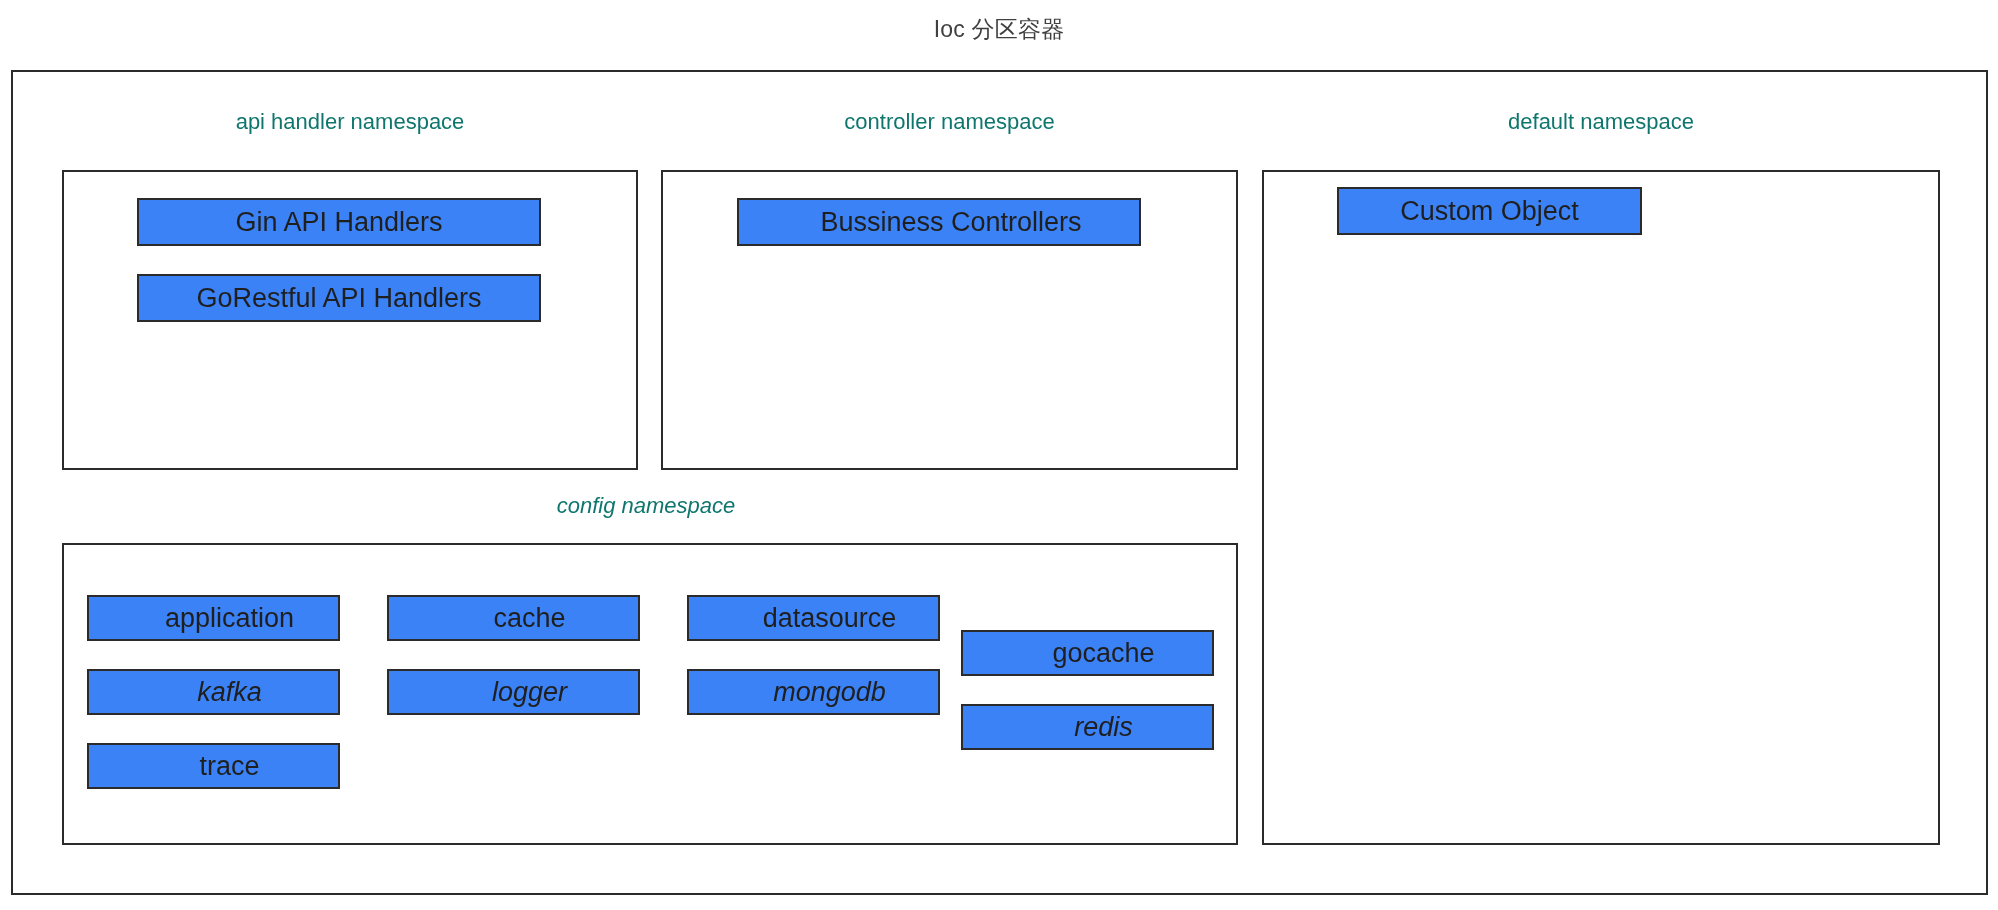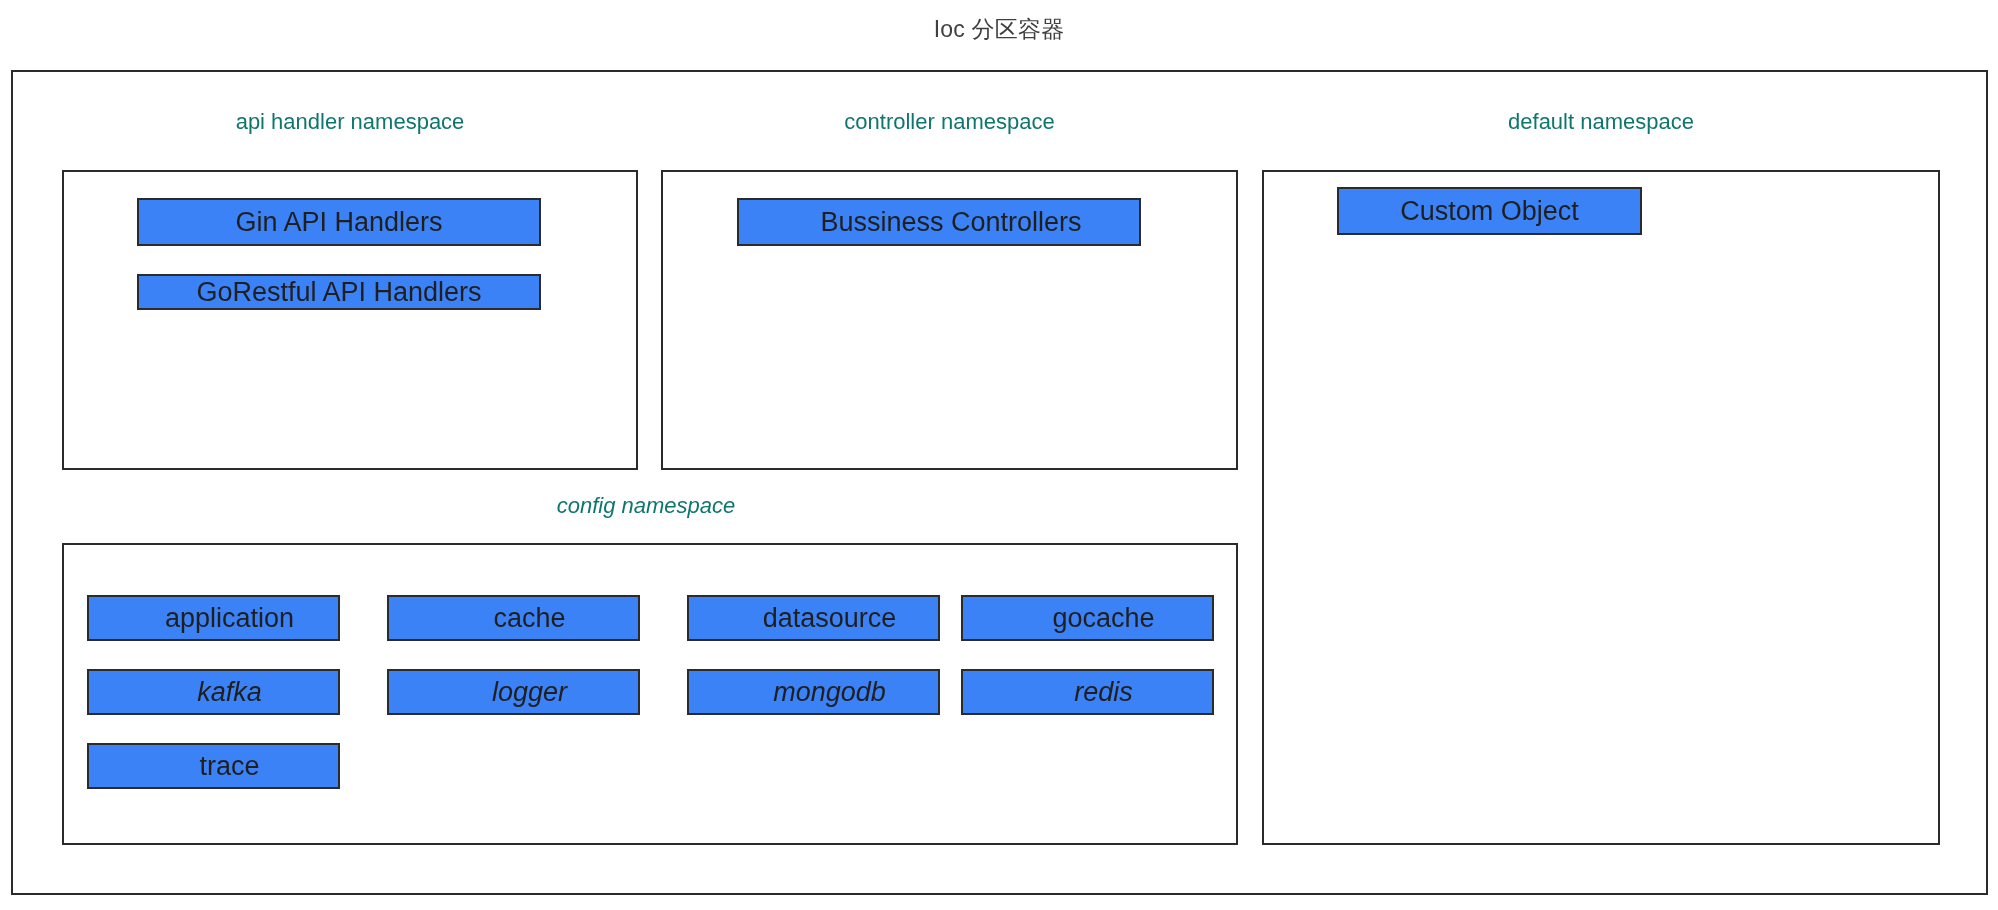--- a/index.html
+++ b/index.html
@@ -74,21 +74,21 @@
     font-size: 27px;
     line-height: 26px;
     color: #1f1f1f;
     white-space: nowrap;
   }
 
   
   #label-api      { left: 62px;  top: 108px; width: 576px; }
   #panel-api      { left: 62px;  top: 170px; width: 576px; height: 300px; }
   #box-gin        { left: 137px; top: 198px; width: 404px; height: 48px; }
-  #box-gorestful  { left: 137px; top: 274px; width: 404px; height: 36px; }
+  #box-gorestful  { left: 137px; top: 274px; width: 404px; height: 48px; }
 
   
   #label-controller { left: 661px; top: 108px; width: 577px; }
   #panel-controller { left: 661px; top: 170px; width: 577px; height: 300px; }
   #box-bussiness    { left: 737px; top: 198px; width: 404px; height: 48px; padding-left: 24px; }
 
   
   #label-default  { left: 1262px; top: 108px; width: 678px; text-align: center; }
   #panel-default  { left: 1262px; top: 170px; width: 678px; height: 675px; }
   #box-custom     { left: 1337px; top: 187px; width: 305px; height: 48px; }
@@ -102,21 +102,21 @@
     width: 253px;
     padding-left: 32px;
   }
   .cfg-c0 { left: 87px;  }
   .cfg-c1 { left: 387px; }
   .cfg-c2 { left: 687px; }
   .cfg-c3 { left: 961px; }
   .cfg-r0 { top: 595px; }
   .cfg-r1 { top: 669px; font-style: italic; }
   .cfg-r2 { top: 743px; }
-  .cfg-c3 { width: 253px; }
+  .cfg-c3 { width: 253px; margin-top: 35px; }
 </style>
 </head>
 <body>
 
 <div id="canvas">
 
   <div class="diagram-title">Ioc 分区容器</div>
 
   <div class="outer-container"></div>
 

